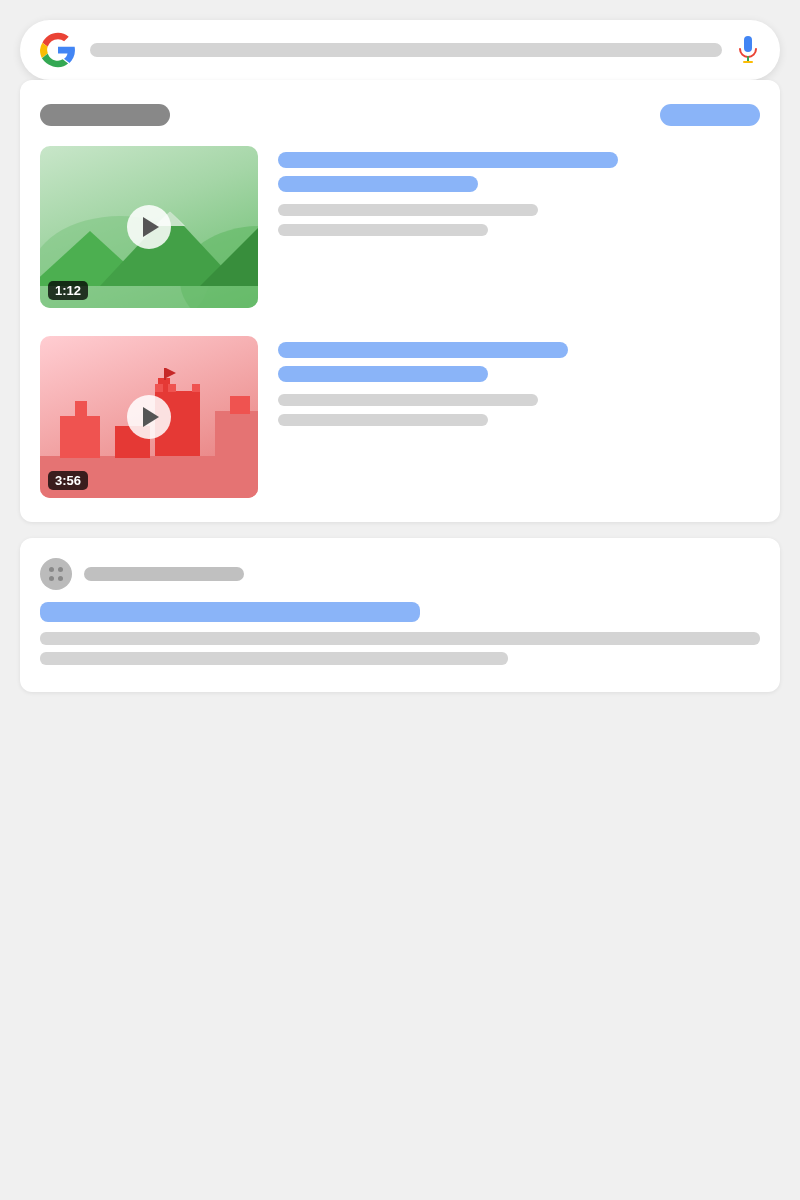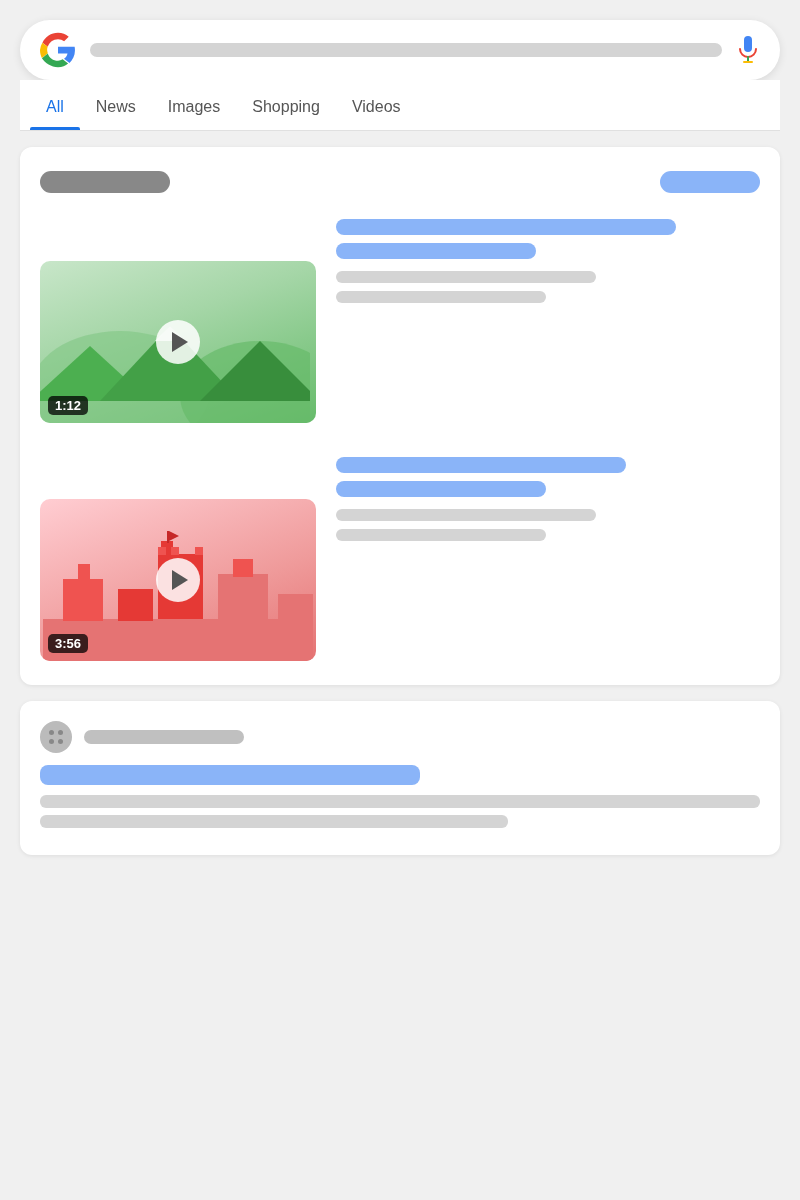--- a/index.html
+++ b/index.html
@@ -124,27 +124,26 @@
       display: flex;
       gap: 20px;
       margin-bottom: 28px;
     }
 
     .video-result:last-child {
       margin-bottom: 0;
     }
 
     .video-thumbnail {
-      width: 276px;
+      width: 218px;
       height: 162px;
       border-radius: 10px;
       position: relative;
       flex-shrink: 0;
       overflow: hidden;
-      margin-top: 48px;
     }
 
     .thumbnail-green {
       background: linear-gradient(160deg, #c8e6c9 0%, #a5d6a7 40%, #66bb6a 100%);
     }
     .thumbnail-yellow {
       background: linear-gradient(160deg, #fff9c4 0%, #ffe082 40%, #ffc107 100%);
     }
     .thumbnail-pink {
       background: linear-gradient(160deg, #ffcdd2 0%, #ef9a9a 60%, #e57373 100%);
@@ -302,27 +301,20 @@
     <div class="mic-icon">
       <svg class="mic-svg" viewBox="0 0 24 30" fill="none">
         <rect x="8" y="1" width="8" height="16" rx="4" fill="#4285F4"></rect>
         <path d="M4 14a8 8 0 0 0 16 0" stroke="#EA4335" stroke-width="2" fill="none" stroke-linecap="round"></path>
         <line x1="12" y1="22" x2="12" y2="27" stroke="#34A853" stroke-width="2" stroke-linecap="round"></line>
         <line x1="8" y1="27" x2="16" y2="27" stroke="#FBBC05" stroke-width="2" stroke-linecap="round"></line>
       </svg>
     </div>
   </div>
 
-  <div class="tabs-container">
-    <div class="tab active">All</div>
-    <div class="tab">News</div>
-    <div class="tab">Images</div>
-    <div class="tab">Shopping</div>
-    <div class="tab">Videos</div>
-  </div>
 
   <div class="card">
     <div class="card-header">
       <div class="card-header-left"></div>
       <div class="card-header-right"></div>
     </div>
 
     <div class="video-result">
       <div class="video-thumbnail thumbnail-green">
         <svg width="270" height="162" viewBox="0 0 270 162">

